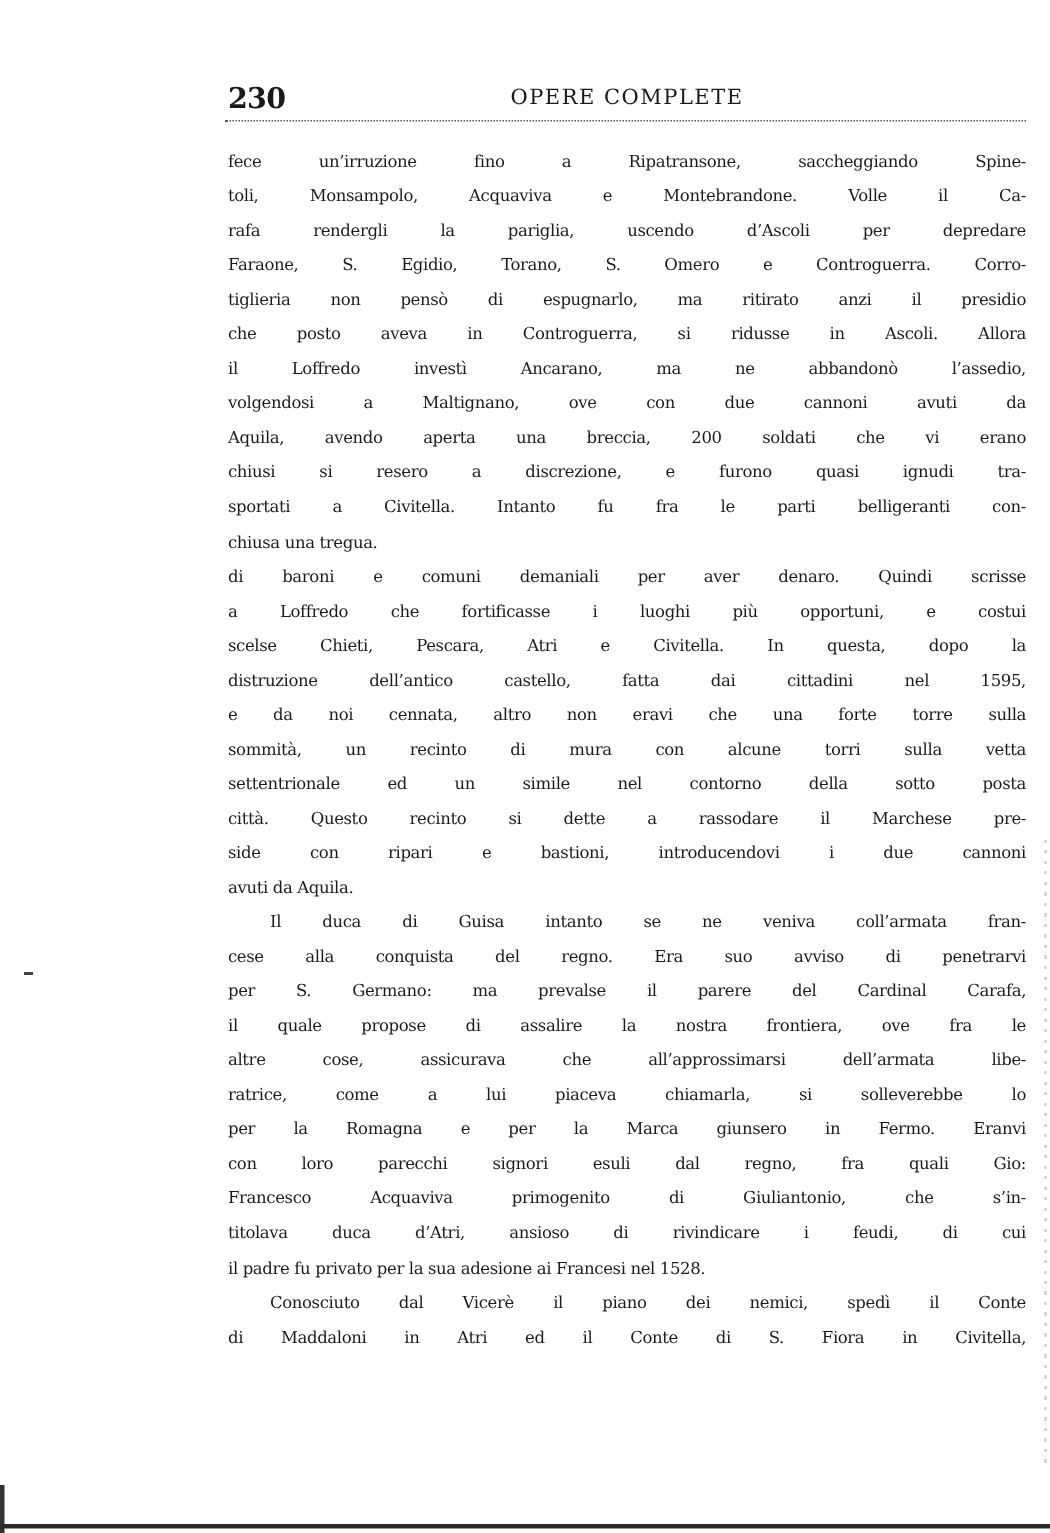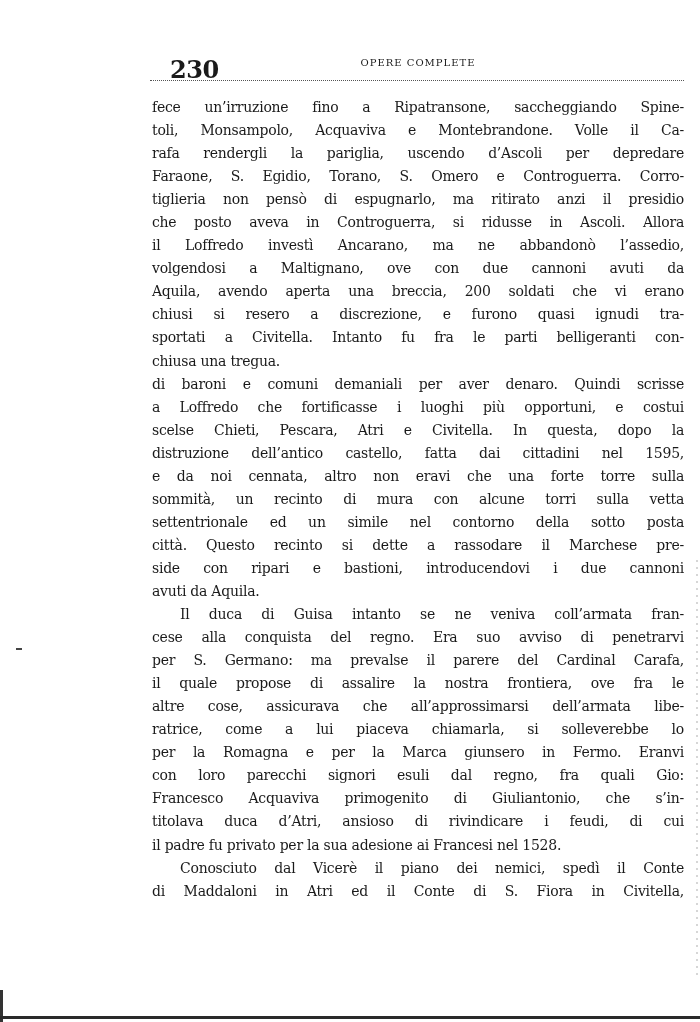--- a/index.html
+++ b/index.html
@@ -1,26 +1,26 @@
 <!DOCTYPE html>
 <html><head>
 <meta charset="utf-8">
 <style>
   html, body { margin: 0; padding: 0; }
   body {
     width: 700px; height: 1022px; background: #ffffff; position: relative; overflow: hidden;
     font-family: "DejaVu Serif", "Liberation Serif", serif; color: #1a1a1a;
   }
   .header { position: absolute; left: 152px; top: 52px; width: 532px; height: 30px; }
-  .page-number { position: absolute; left: 18px; top: 3px; font-size: 24px; font-weight: bold; letter-spacing: -0.5px; }
-  .running-title { position: absolute; left: 0; right: 0; top: 5px; text-align: center; font-size: 10px; letter-spacing: 1px; }
+  .page-number { position: absolute; left: 0; top: 3px; font-size: 19px; font-weight: bold; letter-spacing: -0.5px; }
+  .running-title { position: absolute; left: 0; right: 0; top: 5px; text-align: center; font-size: 14px; letter-spacing: 1px; }
   .rule { position: absolute; left: 150px; width: 534px; top: 80px; border-top: 1px dotted #555; }
   .body-text { position: absolute; left: 152px; top: 96px; width: 532px; }
   .line {
-    height: 23.05px; line-height: 23.05px; font-size: 14px; white-space: nowrap;
+    height: 23.05px; line-height: 23.05px; font-size: 11px; white-space: nowrap;
     text-align: justify; text-align-last: justify; letter-spacing: -0.25px;
   }
   .line.last { text-align-last: left; }
   .line.indent { padding-left: 28px; }
   .bottom-edge { position: absolute; left: 0; right: 0; top: 1016px; height: 3px; background: #2a2a2a; }
   .left-edge { position: absolute; left: 0; top: 990px; width: 3px; height: 32px; background: #333; }
   .margin-mark { position: absolute; left: 16px; top: 648px; width: 6px; height: 2px; background: #444; }
   .right-speckle { position: absolute; right: 2px; top: 560px; width: 2px; height: 420px;
     background: repeating-linear-gradient(to bottom, #bbb 0 2px, transparent 2px 7px); opacity: 0.6; }
 </style>

